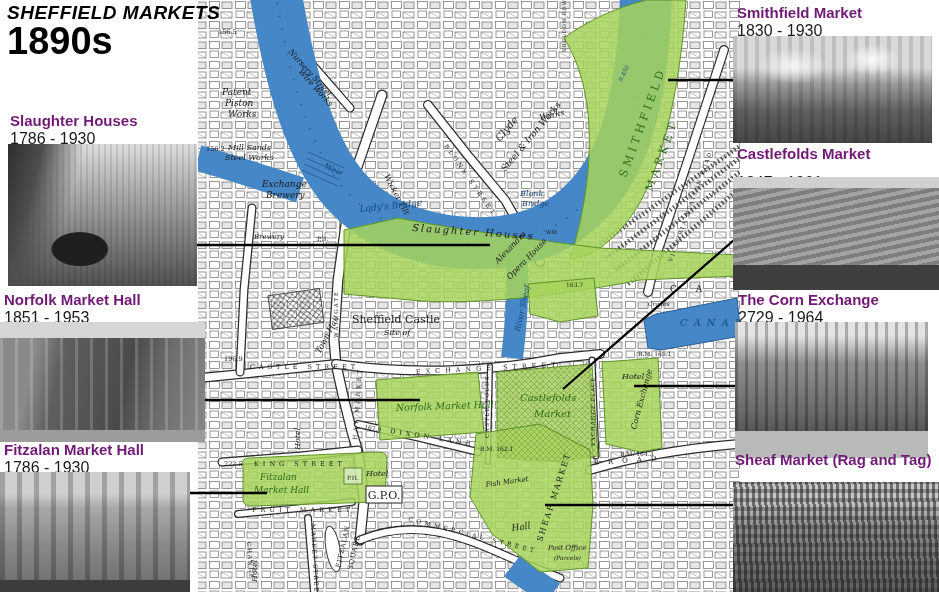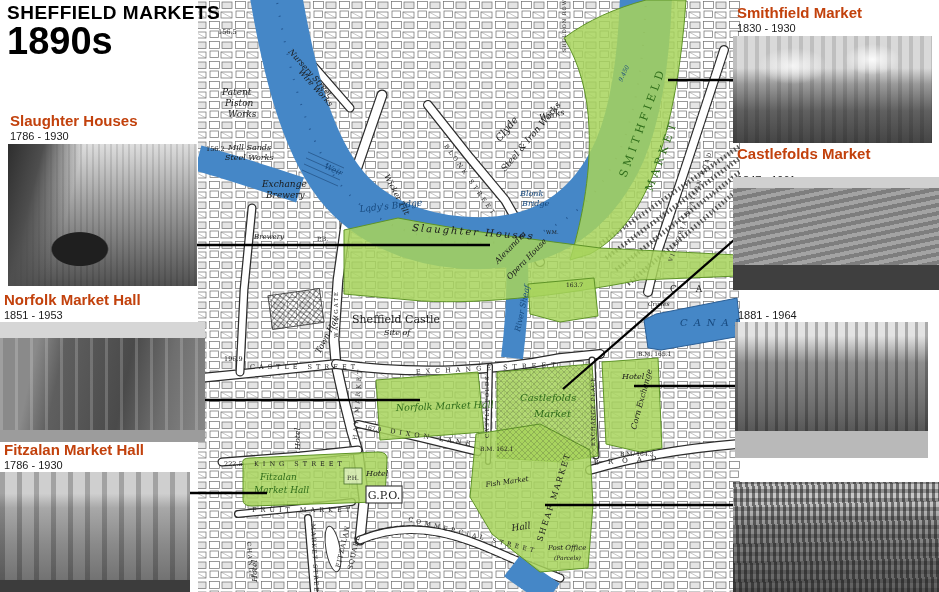--- a/index.html
+++ b/index.html
@@ -1,22 +1,22 @@
 <!DOCTYPE html>
 <html><head>
 <meta charset="utf-8">
 <style>
   html,body{margin:0;padding:0;background:#ffffff;}
   .canvas{position:relative;width:939px;height:592px;background:#ffffff;overflow:hidden;
           font-family:"Liberation Sans",sans-serif;}
   svg{position:absolute;left:0;top:0;}
-  .hdr-title{position:absolute;left:7px;top:2px;font-size:19px;font-weight:bold;color:#000;letter-spacing:0.5px;}
+  .hdr-title{position:absolute;left:7px;top:2px;font-size:19px;font-weight:bold;color:#000;letter-spacing:0.5px;font-style:italic;}
   .hdr-sub{position:absolute;left:7px;top:20px;font-size:38px;font-weight:bold;color:#000;}
-  .card-title{position:absolute;font-size:15px;font-weight:bold;color:#c2410c;white-space:nowrap;}
-  .card-date{position:absolute;font-size:11px;color:#1a1a1a;white-space:nowrap;text-align:right;}
+  .card-title{position:absolute;font-size:15px;font-weight:bold;color:#701a75;white-space:nowrap;}
+  .card-date{position:absolute;font-size:16px;color:#1a1a1a;white-space:nowrap;text-align:right;}
   .photo{position:absolute;background-color:#9a9a9a;}
   .ph-slaughter{background:
     radial-gradient(ellipse 50px 30px at 38% 74%, #1f1f1f 55%, rgba(0,0,0,0) 58%),
     linear-gradient(104deg, #2e2e2e 0%, #4e4e4e 16%, rgba(0,0,0,0) 34%),
     repeating-linear-gradient(90deg, rgba(0,0,0,0.10) 0 2px, rgba(0,0,0,0) 2px 6px),
     linear-gradient(#dedede 0%, #c2c2c2 18%, #9f9f9f 42%, #7c7c7c 68%, #515151 100%);}
   .ph-norfolk{background:
     linear-gradient(0deg, #9c9c9c 0 10%, rgba(0,0,0,0) 10%),
     linear-gradient(180deg, #d6d6d6 0 13%, rgba(0,0,0,0) 13%),
     repeating-linear-gradient(90deg, rgba(255,255,255,0.18) 0 3px, rgba(0,0,0,0) 3px 15px),
@@ -251,19 +251,21 @@
   <div class="photo ph-fitzalan" style="left:0px;top:472px;width:190px;height:120px;"></div>
 
   <div class="card-title" style="left:737px;top:4px;">Smithfield Market</div>
   <div class="card-date" style="left:737px;top:22px;">1830 - 1930</div>
   <div class="photo ph-smithfield" style="left:733px;top:36px;width:199px;height:107px;"></div>
 
   <div class="card-title" style="left:737px;top:145px;">Castlefolds Market</div>
   <div class="card-date" style="left:737px;top:174px;">1847 - 1961</div>
   <div class="photo ph-castlefolds" style="left:733px;top:177px;width:206px;height:113px;"></div>
 
-  <div class="card-date" style="left:738px;top:309px;">1881 - 1964</div>
+  <div class="card-title" style="left:738px;top:291px;">The Corn Exchange</div>
+  <div class="card-date" style="left:738px;top:309px;">2729 - 1964</div>
   <div class="photo ph-corn" style="left:735px;top:322px;width:193px;height:136px;"></div>
 
+  <div class="card-title" style="left:735px;top:451px;">Sheaf Market (Rag and Tag)</div>
   <div class="card-date" style="left:735px;top:469px;margin-top:24px;">1847 - 1973</div>
   <div class="photo ph-sheaf" style="left:733px;top:482px;width:206px;height:110px;"></div>
 
 </div>
 
 </body></html>

